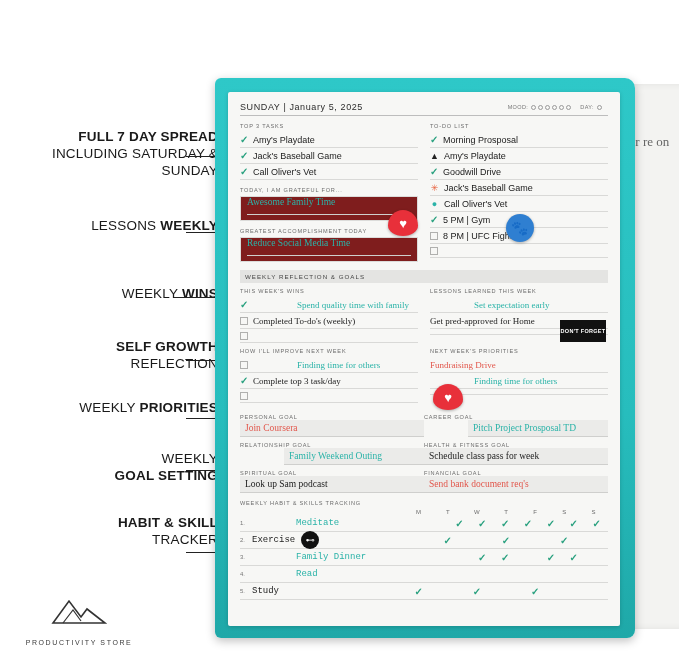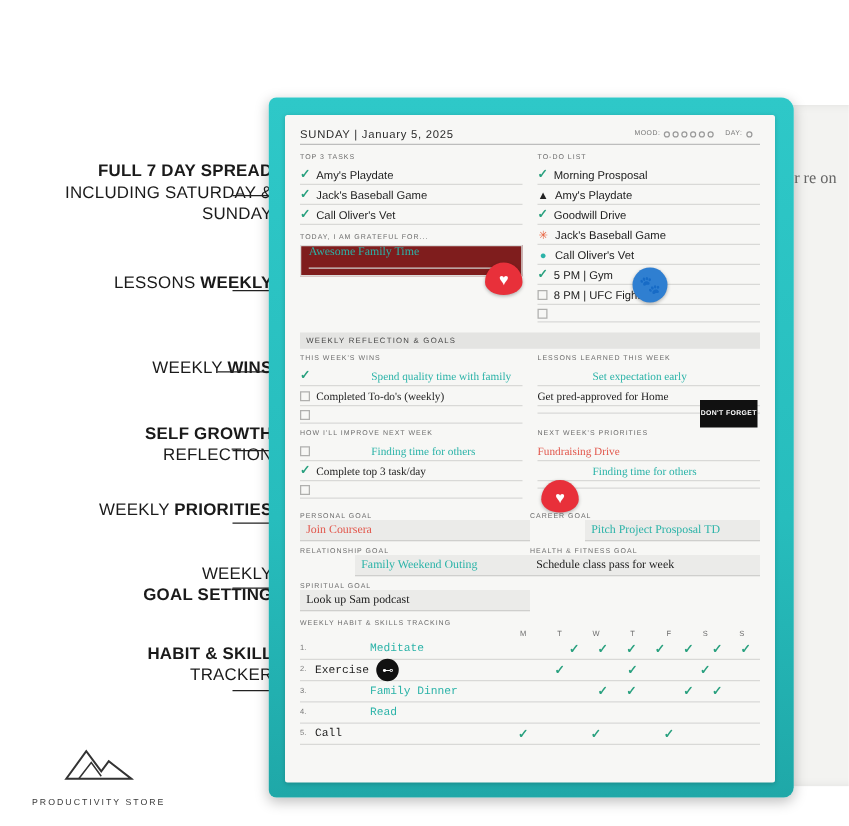--- a/index.html
+++ b/index.html
@@ -292,20 +292,27 @@
         </div>
 
         <div style="margin-top:7px;">
           <div class="sect-title">TODAY, I AM GRATEFUL FOR...</div>
           <div class="boxwrap">
             <div class="val">Awesome Family Time</div>
             <div class="line"></div>
           </div>
         </div>
 
+        <div style="margin-top:7px;">
+          <div class="sect-title">GREATEST ACCOMPLISHMENT TODAY</div>
+          <div class="boxwrap">
+            <div class="val">Reduce Social Media Time</div>
+            <div class="line"></div>
+          </div>
+        </div>
       </div>
 
       <div class="col">
         <div class="sect-title">TO-DO LIST</div>
 
         <div class="todo">
           <span class="chk">✓</span>
           <span class="txt">Morning Prosposal</span>
         </div>
         <div class="todo">
@@ -425,20 +432,24 @@
         </div>
       </div>
       <div class="col">
         <div class="goalblk">
           <div class="lbl">CAREER GOAL</div>
           <div class="val t-teal">Pitch Project Prosposal TD</div>
         </div>
         <div class="goalblk">
           <div class="lbl">HEALTH &amp; FITNESS GOAL</div>
           <div class="val t-dark">Schedule class pass for week</div>
+        </div>
+        <div class="goalblk">
+          <div class="lbl">FINANCIAL GOAL</div>
+          <div class="val t-red">Send bank document req's</div>
         </div>
       </div>
     </div>
 
     <div class="habits">
       <div class="sect-title">WEEKLY HABIT &amp; SKILLS TRACKING</div>
       <div class="dayhdr">
         <span class="num"></span>
           <span class="nm"></span>
         <span class="cells">
@@ -503,21 +514,21 @@
           <span class="cell"></span>
           <span class="cell"></span>
           <span class="cell"></span>
           <span class="cell"></span>
           <span class="cell"></span>
         </span>
       </div>
 
       <div class="habitrow">
         <span class="num">5.</span>
-        <span class="nm t-dark">Call</span>
+        <span class="nm t-dark">Study</span>
         <span class="cells">
           <span class="cell">✓</span>
           <span class="cell"></span>
           <span class="cell">✓</span>
           <span class="cell"></span>
           <span class="cell">✓</span>
           <span class="cell"></span>
           <span class="cell"></span>
         </span>
       </div>

